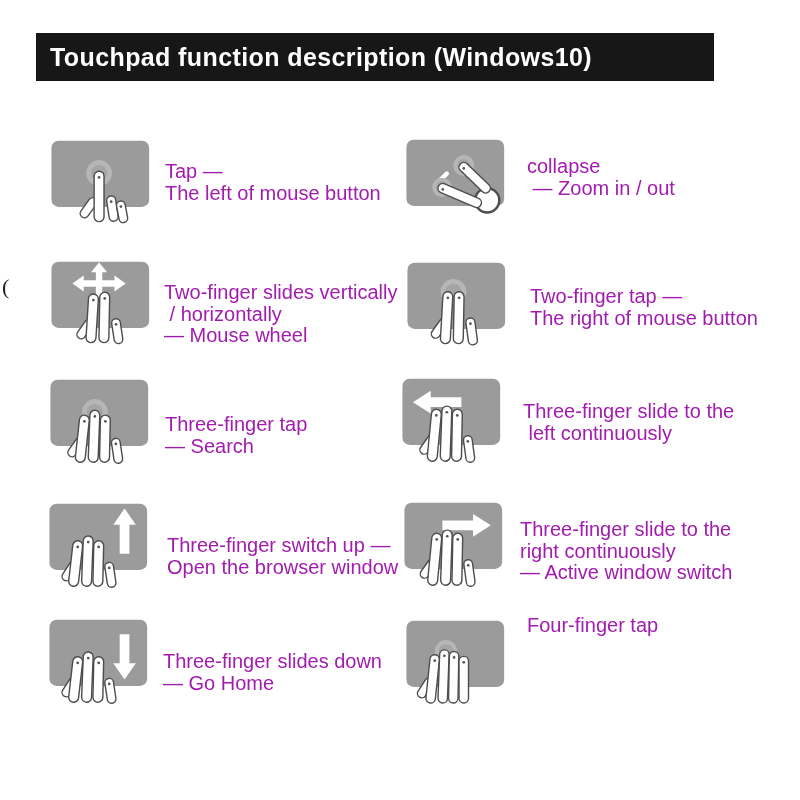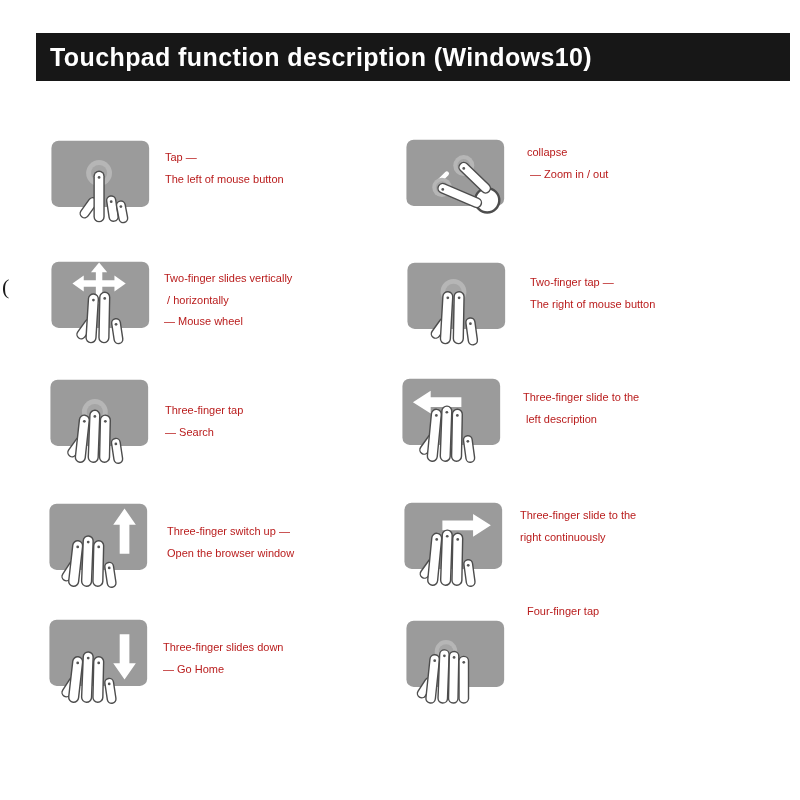--- a/index.html
+++ b/index.html
@@ -2,35 +2,35 @@
 <html><head>
 <meta charset="utf-8">
 <style>
   html,body{margin:0;padding:0;}
   body{
     width:800px;height:800px;position:relative;overflow:hidden;
     background:#ffffff;
     font-family:"Liberation Sans", sans-serif;
   }
   .header-bar{
-    position:absolute;left:36px;top:33px;width:754px;height:48px;
+    position:absolute;left:36px;top:33px;width:678px;height:48px;
     display:flex;align-items:center;
   }
   .header-title{
     font-size:25px;font-weight:bold;letter-spacing:0.4px;
     padding-left:14px;white-space:nowrap;
   }
   .artifact{
     position:absolute;left:2px;top:274px;font-size:22px;color:#1a1a1a;
     font-family:"Liberation Serif", serif;
   }
   .gesture-icon{position:absolute;width:105px;height:81px;}
   .gesture-icon svg{width:105px;height:81px;display:block;overflow:visible;}
   .gesture-text{
-    position:absolute;font-size:11px;line-height:21.5px;color:#b91c1c;
+    position:absolute;font-size:20px;line-height:21.5px;color:#a21caf;margin-top:14px;
   }
   .gesture-line{white-space:pre;}
 </style>
 </head>
 <body>
 
 <div class="header-bar" style="background: rgb(23, 23, 23);">
   <span class="header-title" style="color: rgb(255, 255, 255);">Touchpad function description (Windows10)</span>
 </div>
 
@@ -171,21 +171,21 @@
         <line x1="58" y1="42" x2="56" y2="98" stroke="#4d4d4d" stroke-width="14" stroke-linecap="round"></line>
         <line x1="58" y1="42" x2="56" y2="98" stroke="#ffffff" stroke-width="10.5" stroke-linecap="round"></line>
         <circle cx="58" cy="43.5" r="1.7" fill="#555555"></circle>
         <line x1="71" y1="46" x2="70" y2="98" stroke="#4d4d4d" stroke-width="14" stroke-linecap="round"></line>
         <line x1="71" y1="46" x2="70" y2="98" stroke="#ffffff" stroke-width="10.5" stroke-linecap="round"></line>
         <circle cx="71" cy="47.5" r="1.7" fill="#555555"></circle>
       </svg>
     </div>
     <div class="gesture-text" style="left: 523px; top: 387px;">
       <div class="gesture-line">Three-finger slide to the</div>
-      <div class="gesture-line"> left description</div>
+      <div class="gesture-line"> left continuously</div>
     </div>
     <div class="gesture-icon" style="left: 47px; top: 502px;">
       <svg viewBox="0 0 130 100" xmlns="http://www.w3.org/2000/svg">
         <rect x="3" y="2" width="121" height="82" rx="9" fill="#9b9b9b"></rect>
         <polygon points="96,8 82,28 90,28 90,64 102,64 102,28 110,28" fill="#ffffff"></polygon>
         <line x1="24" y1="92" x2="33" y2="78" stroke="#4d4d4d" stroke-width="12.5" stroke-linecap="round"></line>
         <line x1="24" y1="92" x2="33" y2="78" stroke="#ffffff" stroke-width="9" stroke-linecap="round"></line>
         <line x1="77" y1="80" x2="80" y2="100" stroke="#4d4d4d" stroke-width="12.5" stroke-linecap="round"></line>
         <line x1="77" y1="80" x2="80" y2="100" stroke="#ffffff" stroke-width="9" stroke-linecap="round"></line>
         <circle cx="77" cy="81.5" r="1.7" fill="#555555"></circle>
@@ -220,20 +220,21 @@
         <line x1="56" y1="42" x2="54" y2="98" stroke="#ffffff" stroke-width="10.5" stroke-linecap="round"></line>
         <circle cx="56" cy="43.5" r="1.7" fill="#555555"></circle>
         <line x1="69" y1="46" x2="68" y2="98" stroke="#4d4d4d" stroke-width="14" stroke-linecap="round"></line>
         <line x1="69" y1="46" x2="68" y2="98" stroke="#ffffff" stroke-width="10.5" stroke-linecap="round"></line>
         <circle cx="69" cy="47.5" r="1.7" fill="#555555"></circle>
       </svg>
     </div>
     <div class="gesture-text" style="left: 520px; top: 505px;">
       <div class="gesture-line">Three-finger slide to the</div>
       <div class="gesture-line">right continuously</div>
+      <div class="gesture-line">— Active window switch</div>
     </div>
     <div class="gesture-icon" style="left: 47px; top: 618px;">
       <svg viewBox="0 0 130 100" xmlns="http://www.w3.org/2000/svg">
         <rect x="3" y="2" width="121" height="82" rx="9" fill="#9b9b9b"></rect>
         <polygon points="96,76 110,56 102,56 102,20 90,20 90,56 82,56" fill="#ffffff"></polygon>
         <line x1="24" y1="92" x2="33" y2="78" stroke="#4d4d4d" stroke-width="12.5" stroke-linecap="round"></line>
         <line x1="24" y1="92" x2="33" y2="78" stroke="#ffffff" stroke-width="9" stroke-linecap="round"></line>
         <line x1="77" y1="80" x2="80" y2="100" stroke="#4d4d4d" stroke-width="12.5" stroke-linecap="round"></line>
         <line x1="77" y1="80" x2="80" y2="100" stroke="#ffffff" stroke-width="9" stroke-linecap="round"></line>
         <circle cx="77" cy="81.5" r="1.7" fill="#555555"></circle>

